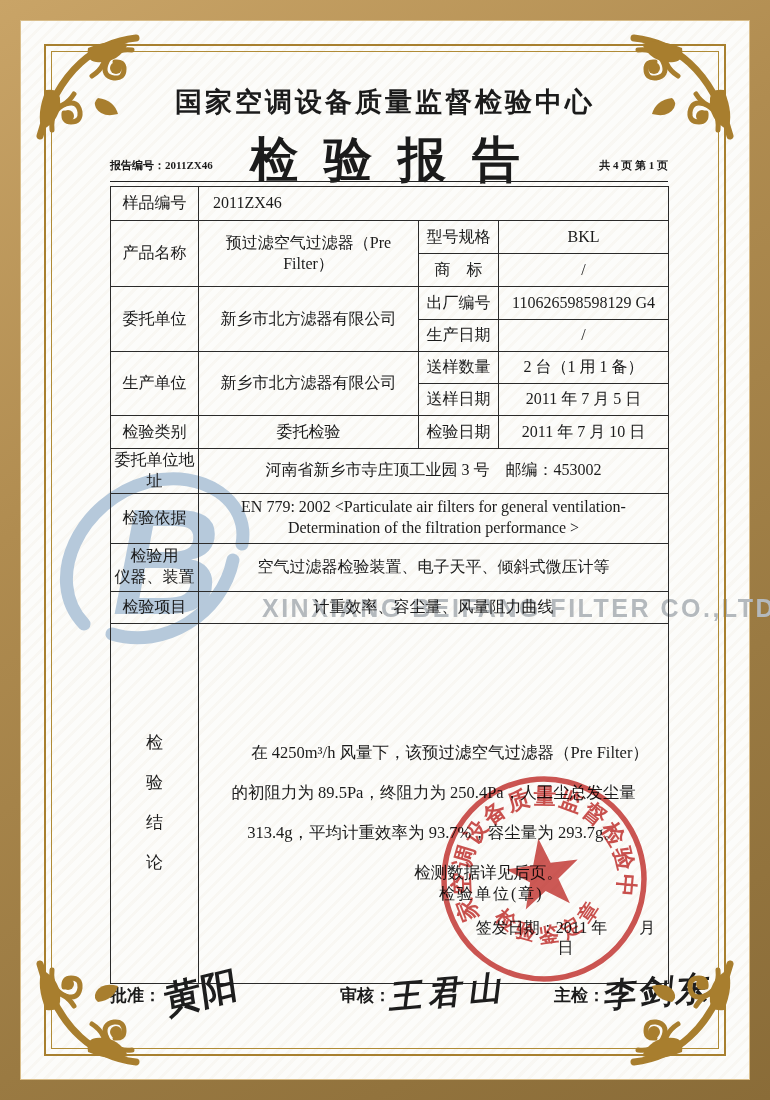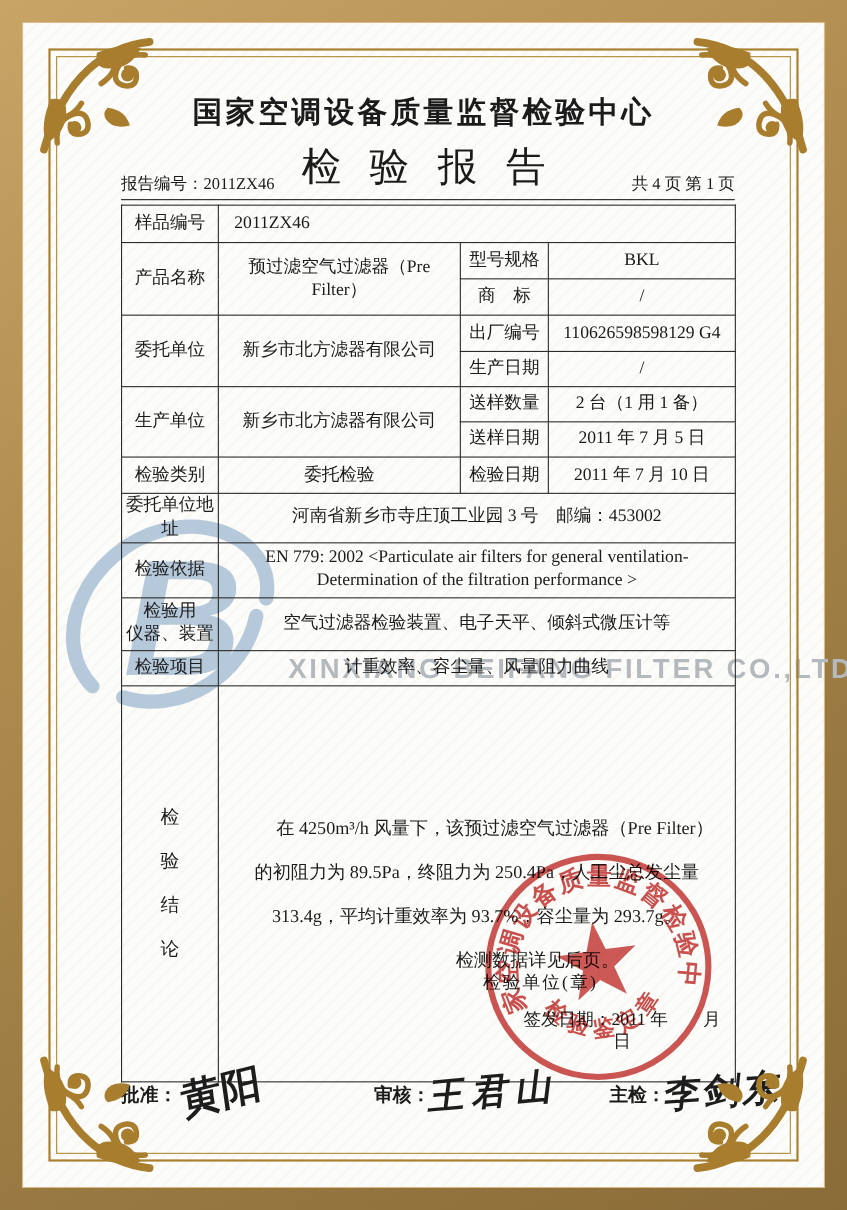--- a/index.html
+++ b/index.html
@@ -30,22 +30,22 @@
   }
   .wm-en{
     left:262px; top:594px; font-size:25px; font-weight:bold; letter-spacing:2.5px;
     font-family:"Liberation Sans","DejaVu Sans",sans-serif; color:#b4b9bd; white-space:nowrap;
   }
   .wm-logo{left:52px; top:462px;}
 
   
   .hdr{position:absolute; left:0; right:0; top:84px; text-align:center; z-index:2;}
   .org{font-size:27px; font-weight:bold; letter-spacing:3px; margin:0;}
-  .rpt{font-size:36px; font-weight:normal; letter-spacing:26px; padding-left:26px; margin:8px 0 0 0;}
-  .meta{position:absolute; left:110px; width:558px; top:158px; z-index:2; font-size:15px; font-weight:400;}
+  .rpt{font-size:48px; font-weight:bold; letter-spacing:26px; padding-left:26px; margin:8px 0 0 0;}
+  .meta{position:absolute; left:110px; width:558px; top:158px; z-index:2; font-size:11px; font-weight:700;}
   .meta .left{float:left;}
   .meta .right{float:right;}
   .meta-underline{position:absolute; left:110px; width:558px; top:181px; border-top:1.5px solid #222; z-index:2;}
 
   
   table.doc{
     position:absolute; left:110px; top:186px; width:558px; z-index:1;
     border-collapse:collapse; table-layout:fixed; background:transparent;
   }
   table.doc td{

